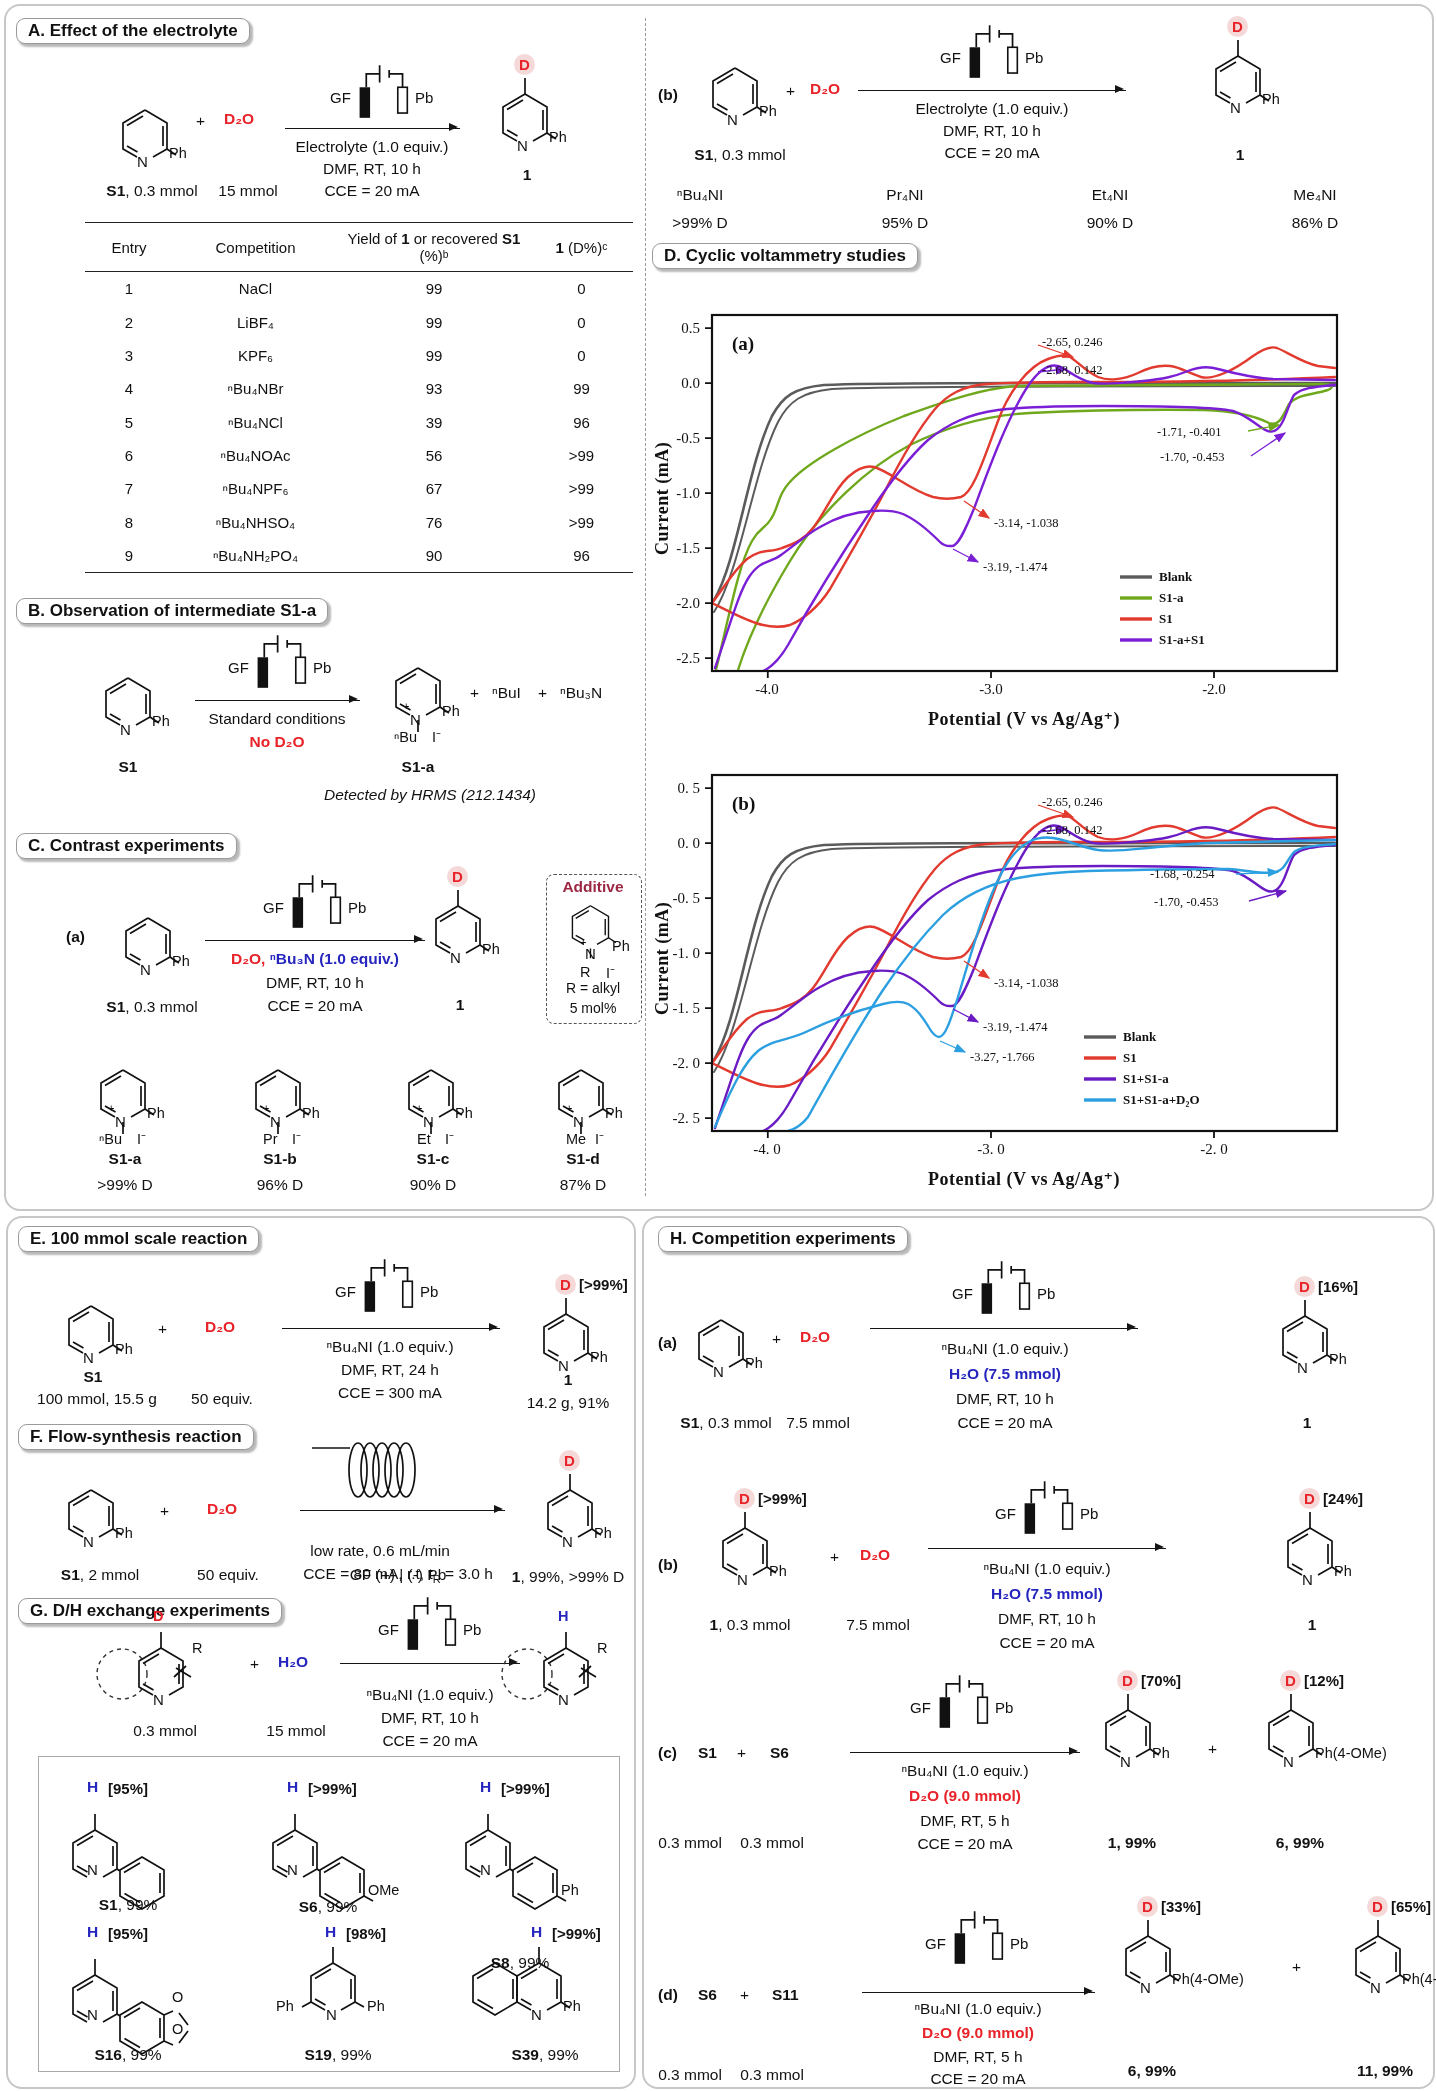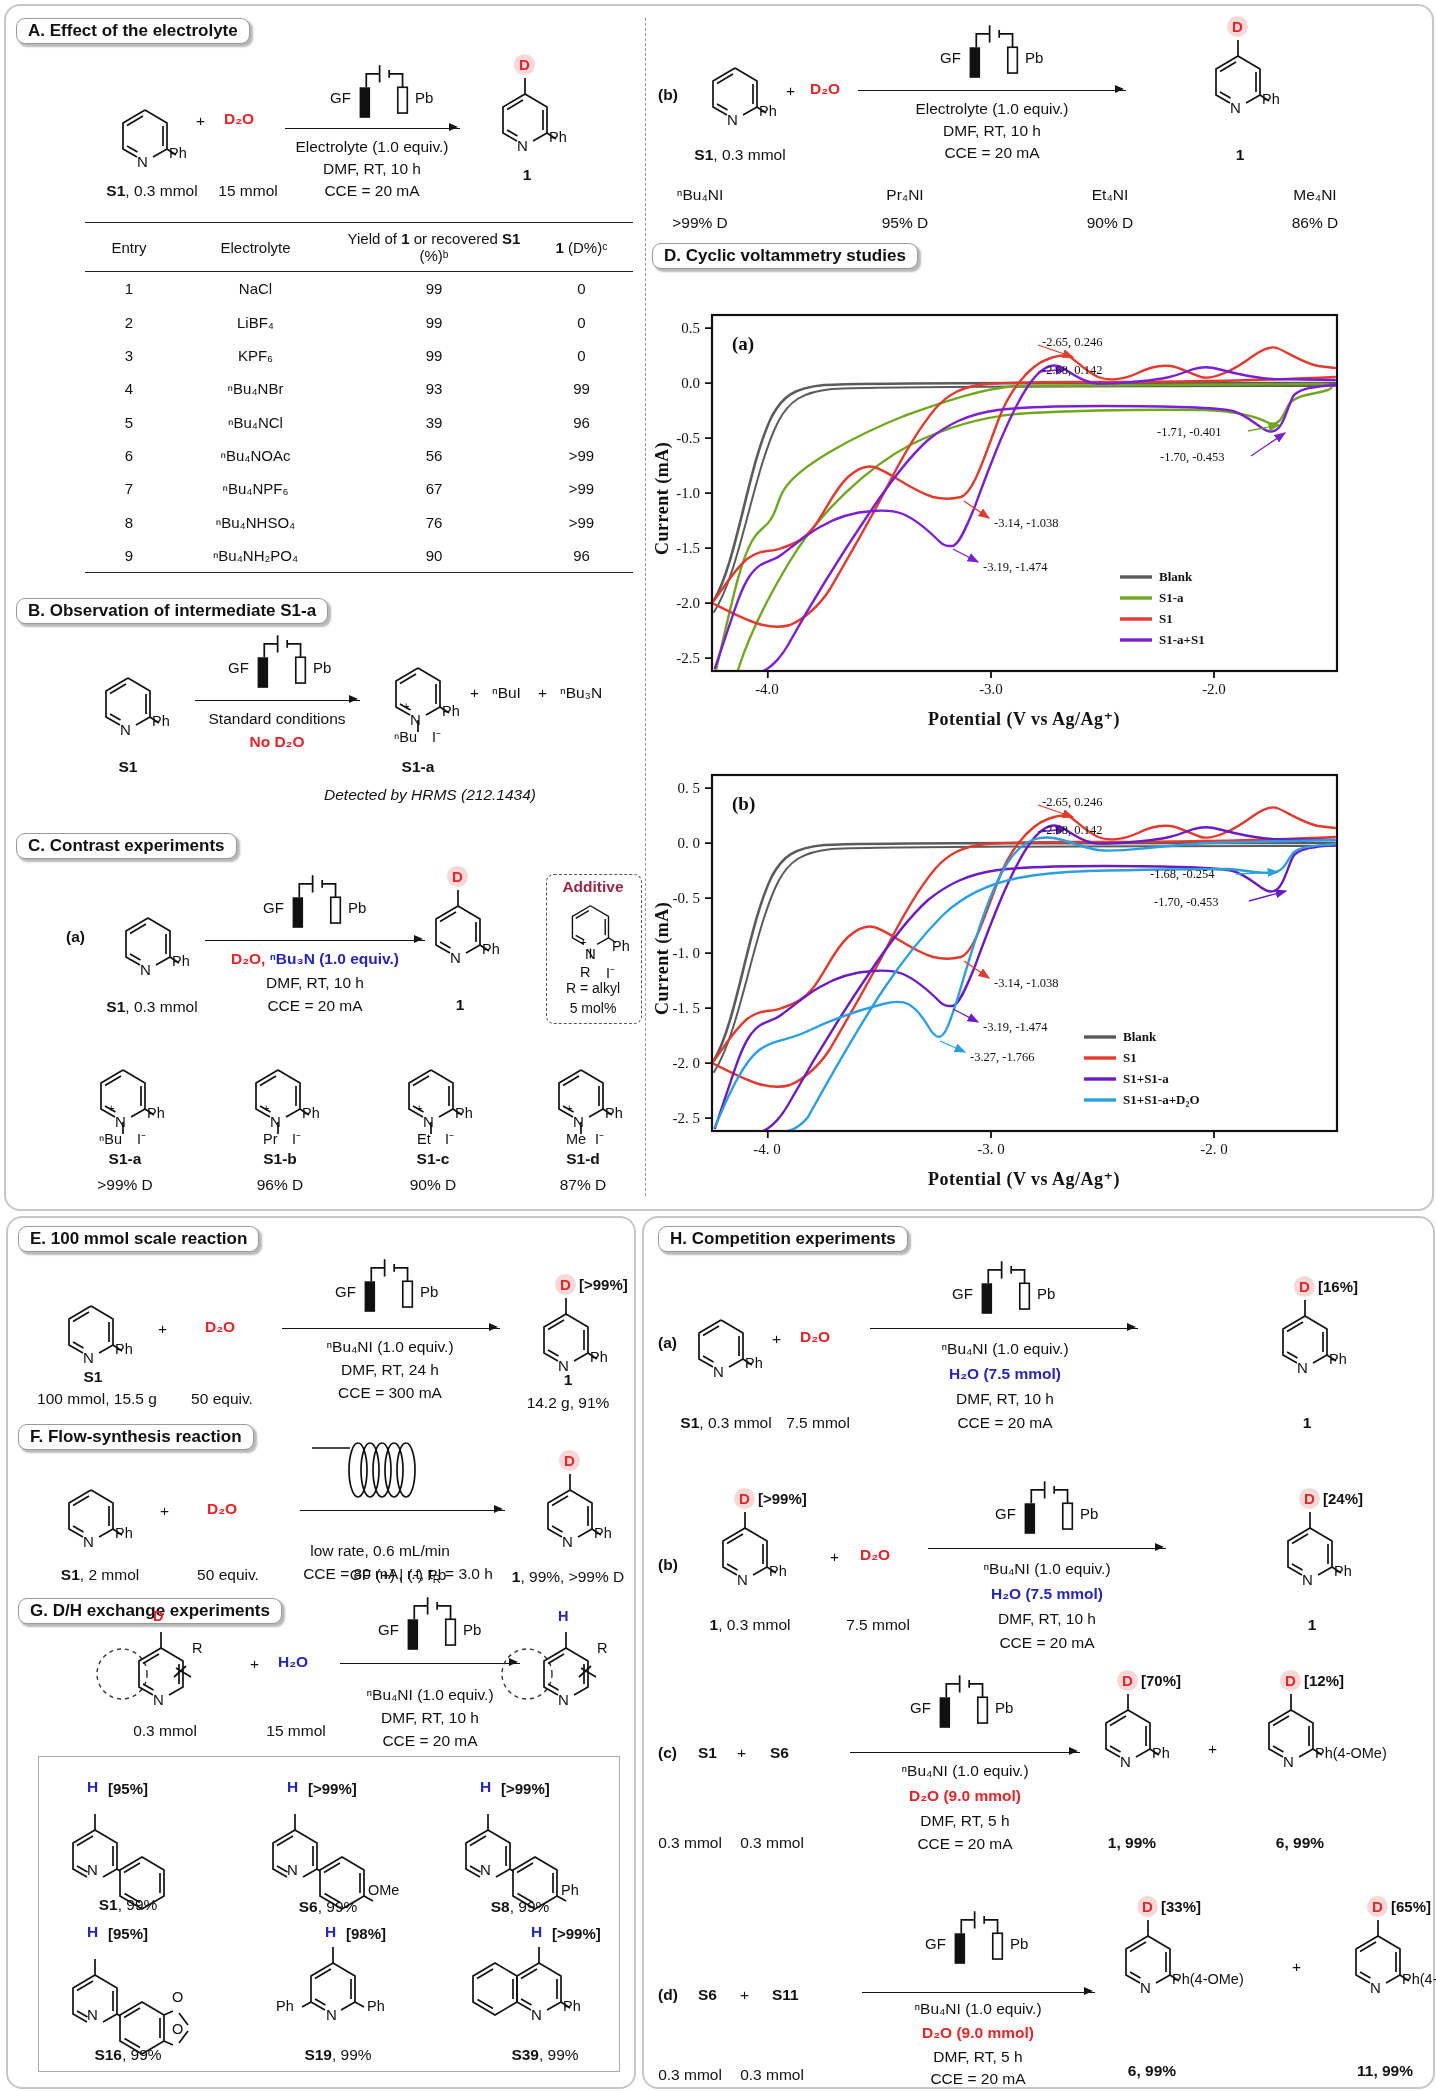--- a/index.html
+++ b/index.html
@@ -133,21 +133,21 @@
 <table class="etable">
   <colgroup>
         <col style="width:88px">
         <col style="width:165px">
         <col style="width:192px">
         <col style="width:103px">
       </colgroup>
   <thead>
         <tr>
     <th>Entry</th>
-    <th>Electrolyte</th>
+    <th>Competition</th>
     <th>Yield of <b>1</b> or recovered <b>S1</b> (%)ᵇ</th>
     <th><b>1</b> (D%)ᶜ</th>
   </tr>
       </thead>
   <tbody>
     <tr>
           <td>1</td>
           <td>NaCl</td>
           <td>99</td>
           <td>0</td>
@@ -648,21 +648,21 @@
         <use href="#pyrn"></use>
         <path class="ring" d="M33,14V-2 M55,53L58,55"></path>
         <use href="#ring6" transform="translate(47,27)"></use>
         <path class="ring" d="M102,80L111,85"></path>
       </svg>
   <span class="hblue" style="left:25px">H</span>
   <span class="hpct">[&gt;99%]</span>
   <span class="n">N</span>
   <span style="left:106px;top:102px">Ph</span>
 </div>
-<span class="t c" style="left:520px;top:1898px"><b>S8</b>, 99%</span>
+<span class="t c" style="left:520px;top:1954px"><b>S8</b>, 99%</span>
 
 <div class="mol" style="left:62px;top:1925px;width:150px">
   <svg width="150" height="150" viewBox="0 -24 150 126">
         <use href="#pyrn"></use>
         <path class="ring" d="M33,14V-2 M55,53L58,55"></path>
         <use href="#ring6" transform="translate(47,27)"></use>
         <path class="ring" d="M102,54L111,50 M102,80L111,84 M117,52L126,64 M126,70L117,82"></path>
       </svg>
   <span class="hblue" style="left:25px">H</span>
   <span class="hpct">[95%]</span>

